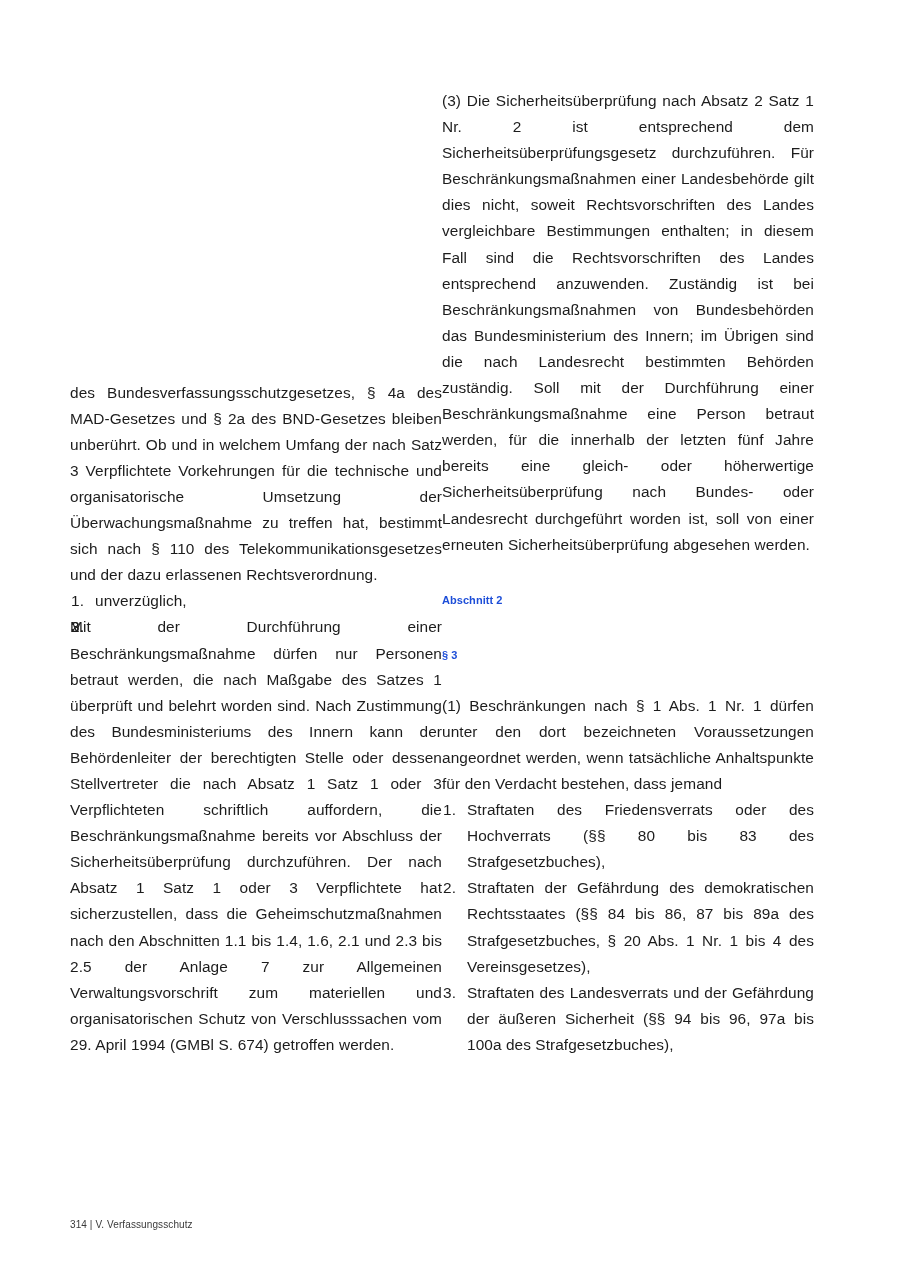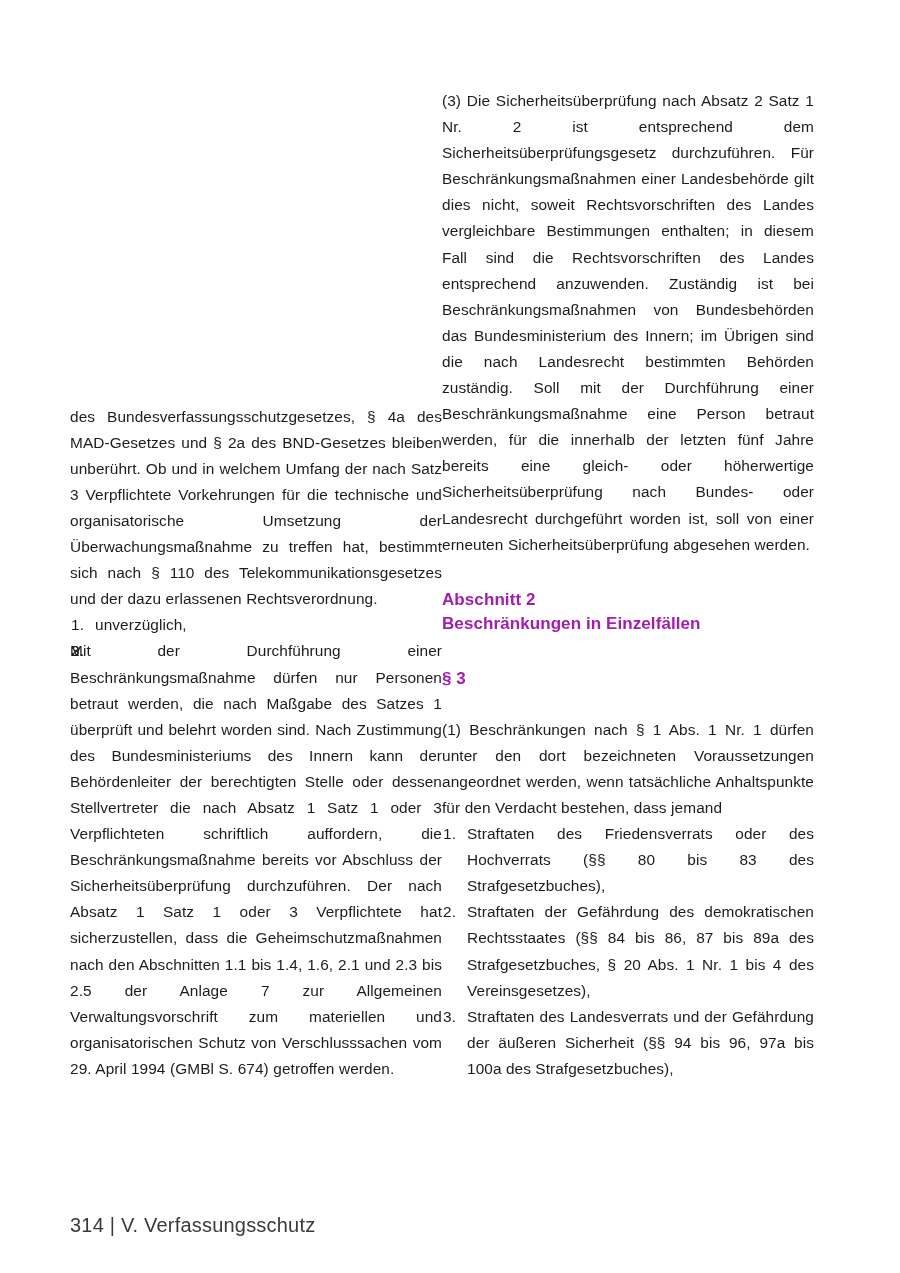--- a/index.html
+++ b/index.html
@@ -93,33 +93,33 @@
   
   .heading-block {
     margin-top: 30px;
   }
 
   .heading-block.second {
     margin-top: 31px;
   }
 
   .heading {
-    color: #a21caf;
+    color: #1d4ed8;
     font-weight: bold;
-    font-size: 17px;
+    font-size: 11px;
     line-height: 24px;
     letter-spacing: 0.005em;
   }
 
   
   .footer {
     position: absolute;
     left: 70px;
     bottom: 38px;
-    font-size: 20px;
+    font-size: 10px;
     line-height: 20px;
     color: #3a3a3a;
     letter-spacing: 0.01em;
     white-space: pre;
   }
 </style>
 </head>
 <body>
 
 <div class="page">
@@ -147,21 +147,20 @@
       <p class="para para-gap-sm">Mit der Durchführung einer Beschränkungsmaßnahme dürfen nur Personen betraut werden, die nach Maßgabe des Satzes 1 überprüft und belehrt worden sind. Nach Zustimmung des Bundesministeriums des Innern kann der Behördenleiter der berechtigten Stelle oder dessen Stellvertreter die nach Absatz 1 Satz 1 oder 3 Verpflichteten schriftlich auffordern, die Beschränkungsmaßnahme bereits vor Abschluss der Sicherheitsüberprüfung durchzuführen. Der nach Absatz 1 Satz 1 oder 3 Verpflichtete hat sicherzustellen, dass die Geheimschutzmaßnahmen nach den Abschnitten 1.1 bis 1.4, 1.6, 2.1 und 2.3 bis 2.5 der Anlage 7 zur Allgemeinen Verwaltungsvorschrift zum materiellen und organisatorischen Schutz von Verschlusssachen vom 29. April 1994 (GMBl S. 674) getroffen werden.</p>
 
     </div>
 
     <div class="col">
 
       <p class="para">(3) Die Sicherheitsüberprüfung nach Absatz 2 Satz 1 Nr. 2 ist entsprechend dem Sicherheitsüberprüfungsgesetz durchzuführen. Für Beschränkungsmaßnahmen einer Landesbehörde gilt dies nicht, soweit Rechtsvorschriften des Landes vergleichbare Bestimmungen enthalten; in diesem Fall sind die Rechtsvorschriften des Landes entsprechend anzuwenden. Zuständig ist bei Beschränkungsmaßnahmen von Bundesbehörden das Bundesministerium des Innern; im Übrigen sind die nach Landesrecht bestimmten Behörden zuständig. Soll mit der Durchführung einer Beschränkungsmaßnahme eine Person betraut werden, für die innerhalb der letzten fünf Jahre bereits eine gleich- oder höherwertige Sicherheitsüberprüfung nach Bundes- oder Landesrecht durchgeführt worden ist, soll von einer erneuten Sicherheitsüberprüfung abgesehen werden.</p>
 
       <div class="heading-block">
         <div class="heading">Abschnitt 2</div>
-        <div class="heading">Beschränkungen in Einzelfällen</div>
       </div>
 
       <div class="heading-block second">
         <div class="heading">§ 3</div>
       </div>
 
       <p class="para para-gap">(1) Beschränkungen nach § 1 Abs. 1 Nr. 1 dürfen unter den dort bezeichneten Voraussetzungen angeordnet werden, wenn tatsächliche Anhaltspunkte für den Verdacht bestehen, dass jemand</p>
 
       <ol class="numlist">
         <li class="justify-last">

